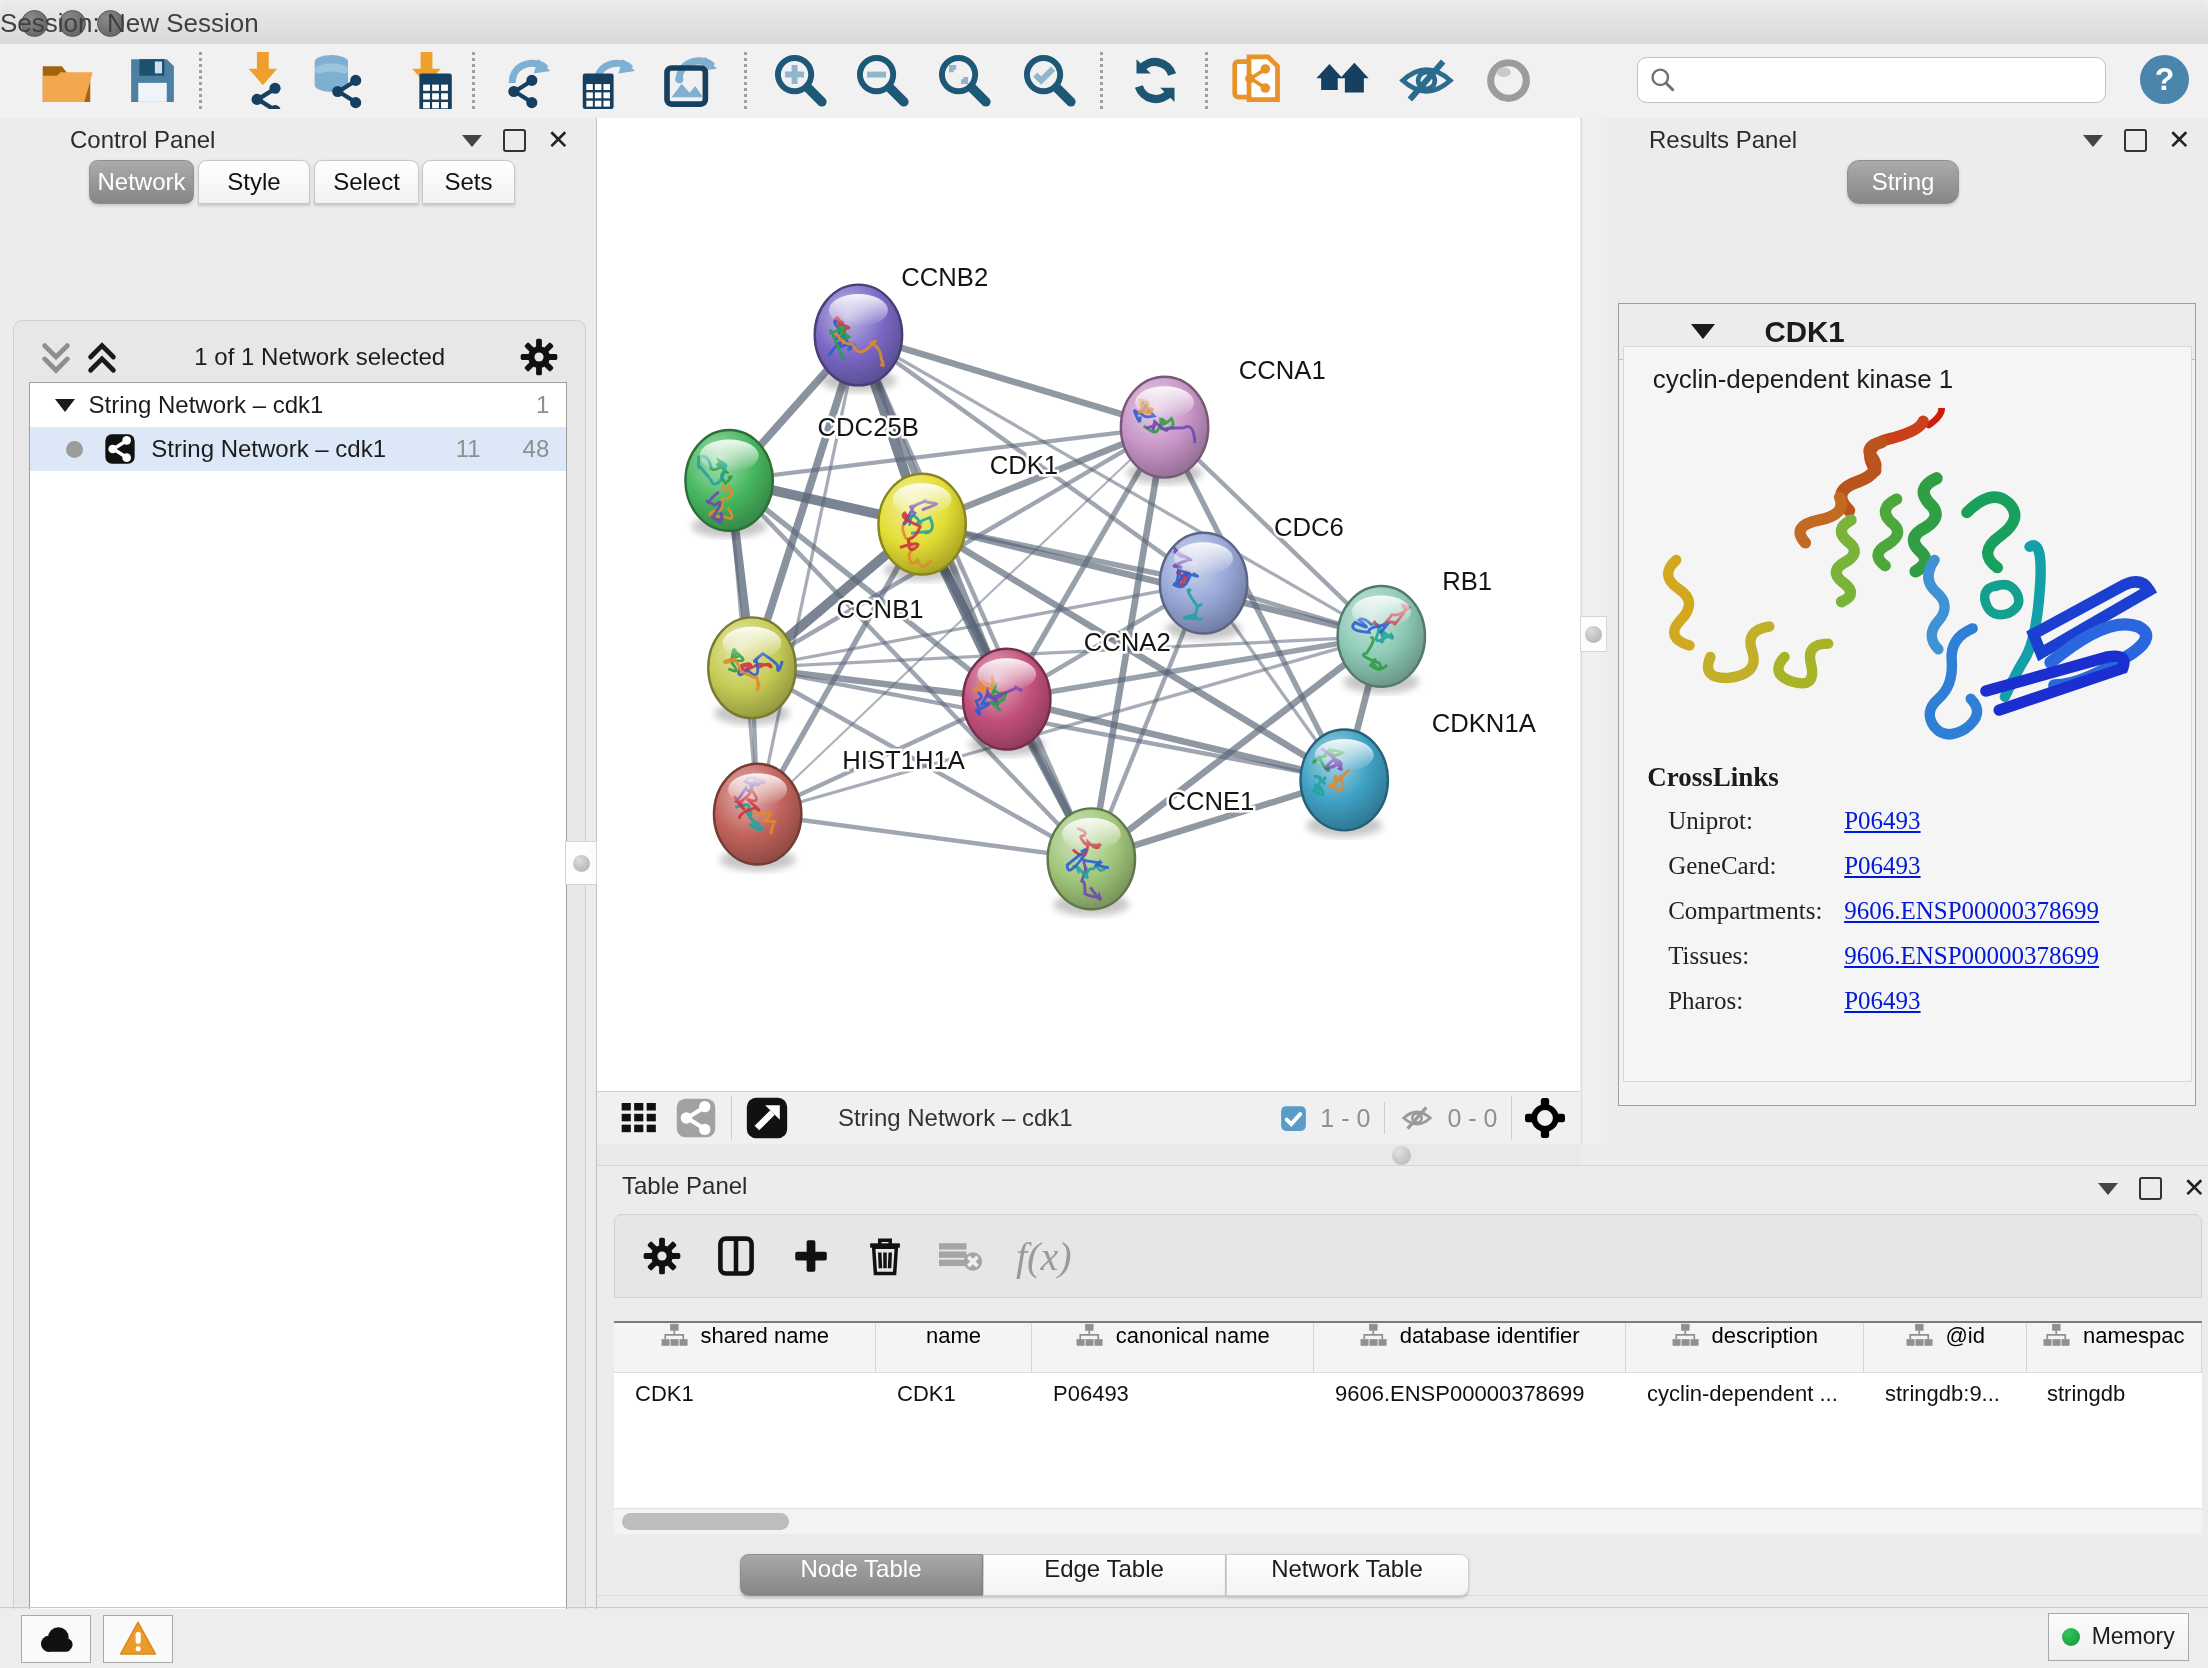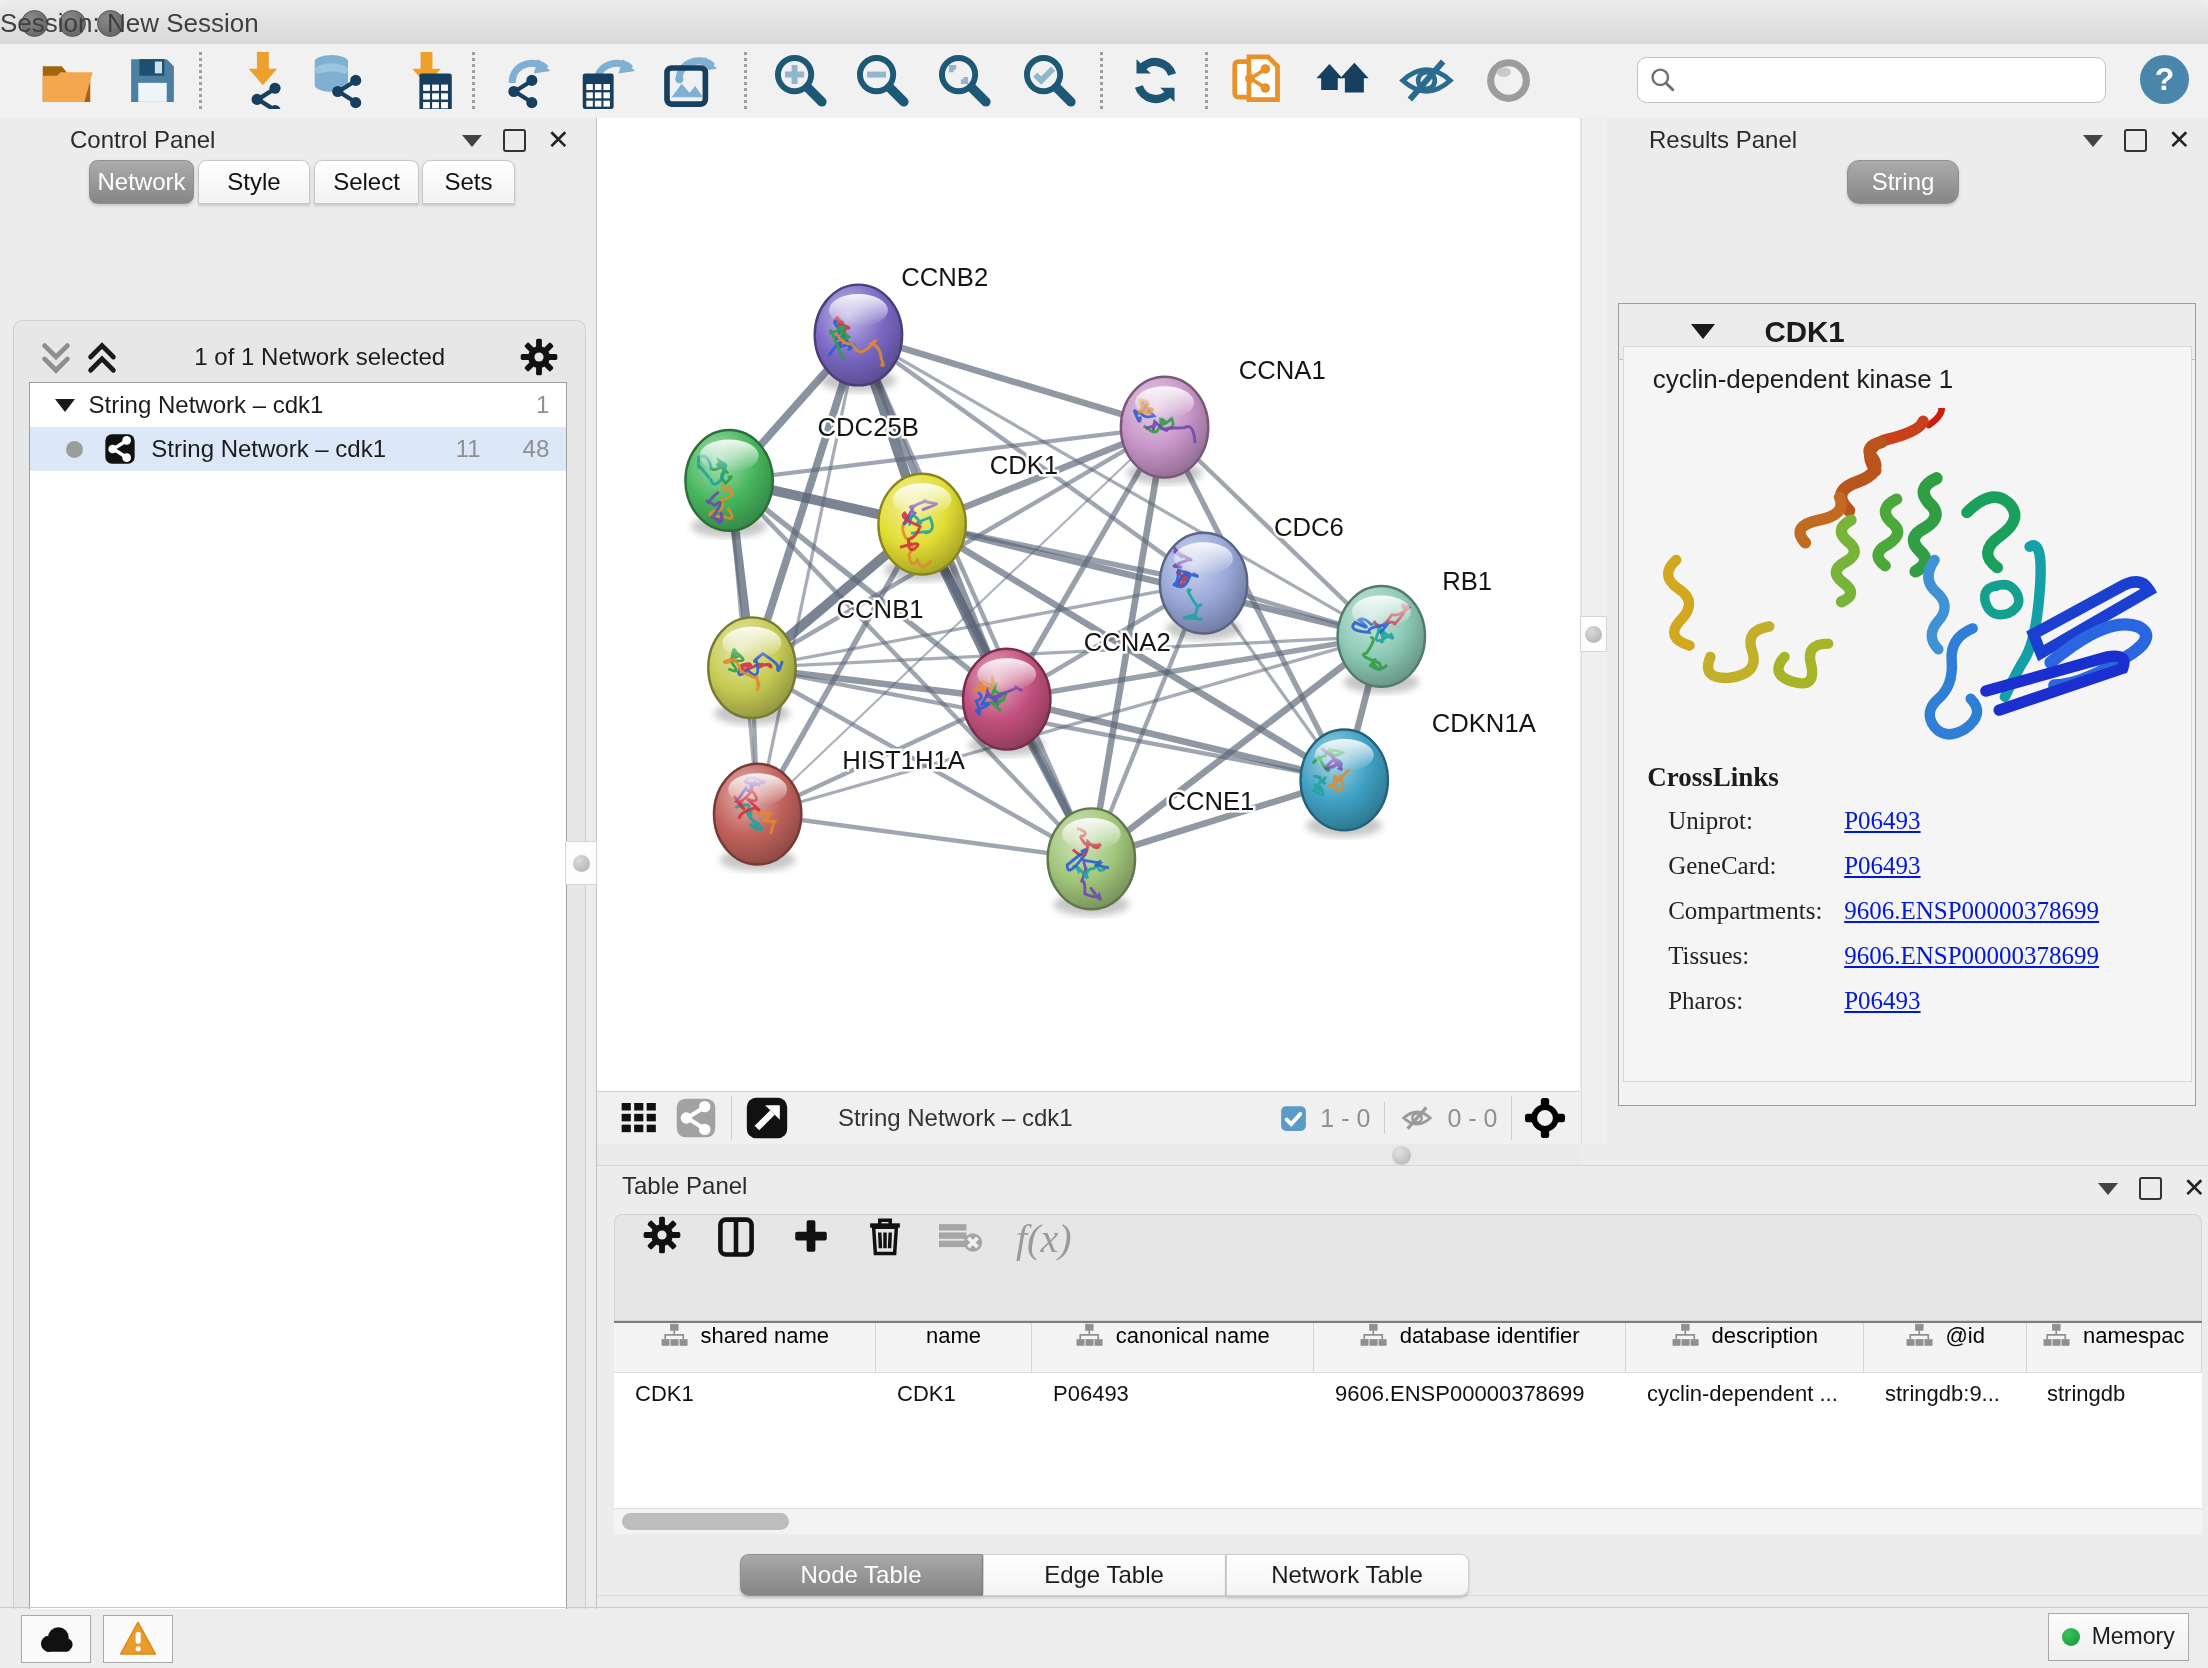--- a/index.html
+++ b/index.html
@@ -64,33 +64,33 @@
   .rsec-head{height:55px;background:#ececec;border-bottom:1px solid #c0c0c0;display:flex;align-items:center;}
   .rsec-body{position:absolute;left:3.8px;top:42px;width:567px;height:734px;background:#f5f5f5;border:1px solid #d8d8d8;}
   .gene{font-size:29.5px;font-weight:bold;}
   .desc{font-size:26px;}
   .serif{font-family:"Liberation Serif","DejaVu Serif",serif;}
   .xl-row{display:flex;font-size:25px;margin-bottom:17px;}
   .xl-label{width:176px;color:#222;}
   .xl-link{color:#0018d8;text-decoration:underline;}
   
   .tpanel{left:597px;top:1165px;width:1611px;height:371px;background:#ececec;border-top:1px solid #d5d5d5;}
-  .tp-toolbar{left:17px;top:48px;width:1588px;height:107px;background:#e6e6e6;border:1px solid #d2d2d2;border-radius:7.6px 7.6px 0 0;
-    display:flex;gap:32px;padding-left:27px;box-sizing:border-box;}
+  .tp-toolbar{left:17px;top:48px;width:1588px;height:84px;background:#e6e6e6;border:1px solid #d2d2d2;border-radius:7.6px 7.6px 0 0;
+    display:flex;align-items:center;gap:32px;padding-left:27px;box-sizing:border-box;}
   .fx{font-family:"Liberation Serif","DejaVu Serif",serif;font-style:italic;font-size:40px;color:#9a9a9a;}
   .ttable{left:17px;top:155px;width:1588px;height:186px;background:#fff;border-top:2.9px solid #7c7c7c;overflow:hidden;}
   .thead{position:absolute;left:0;top:0;height:49px;width:1588px;background:#f4f4f4;border-bottom:1.9px solid #dadada;}
   .th{position:absolute;top:0;height:49px;display:flex;align-items:flex-start;justify-content:center;gap:12px;
     font-size:22px;color:#000000;border-right:1px solid #d6d6d6;box-sizing:border-box;}
   .td{position:absolute;top:49px;height:44px;display:flex;align-items:center;padding-left:21px;
     font-size:22px;color:#111;box-sizing:border-box;}
   .hscroll{left:17px;top:342px;width:1588px;height:25px;background:#f3f3f3;border-top:1px solid #e2e2e2;}
   .hthumb{left:7.6px;top:3.8px;width:167px;height:17px;border-radius:8.6px;background:#bdbdbd;}
   .bottabs{left:0px;top:1554px;width:2208px;height:40px;display:flex;justify-content:center;gap:0px;}
-  .btab{min-width:171px;padding:0 35px;height:40px;display:flex;align-items:center;justify-content:center;
+  .btab{min-width:171px;padding:0 35px;height:40px;display:flex;justify-content:center;
     font-size:24px;background:linear-gradient(#ffffff,#f3f3f3);border:1px solid #cfcfcf;box-shadow:0 1.9px 2.9px rgba(0,0,0,.2);}
   .btab:first-child{border-radius:8.6px 0 0 8.6px;}
   .btab:last-child{border-radius:0 8.6px 8.6px 0;}
   .btab.sel{background:linear-gradient(#a8a8a8,#858585);color:#fff;border-color:#8f8f8f;}
   
   .statusbar{left:0;top:1609px;width:2208px;height:59px;background:#ededed;}
   .sline1{left:597px;top:1595px;width:1611px;height:0;border-top:1.9px solid #dcdcdc;}
   .sline2{left:0;top:1607px;width:2208px;height:0;border-top:1.9px solid #c9c9c9;}
   .sq-btn{width:68px;height:46px;background:#fafafa;border:1.9px solid #a8a8a8;display:flex;align-items:center;justify-content:center;}
   .mem-btn{left:2048px;top:3.8px;width:139px;height:46px;background:linear-gradient(#fcfcfc,#efefef);

